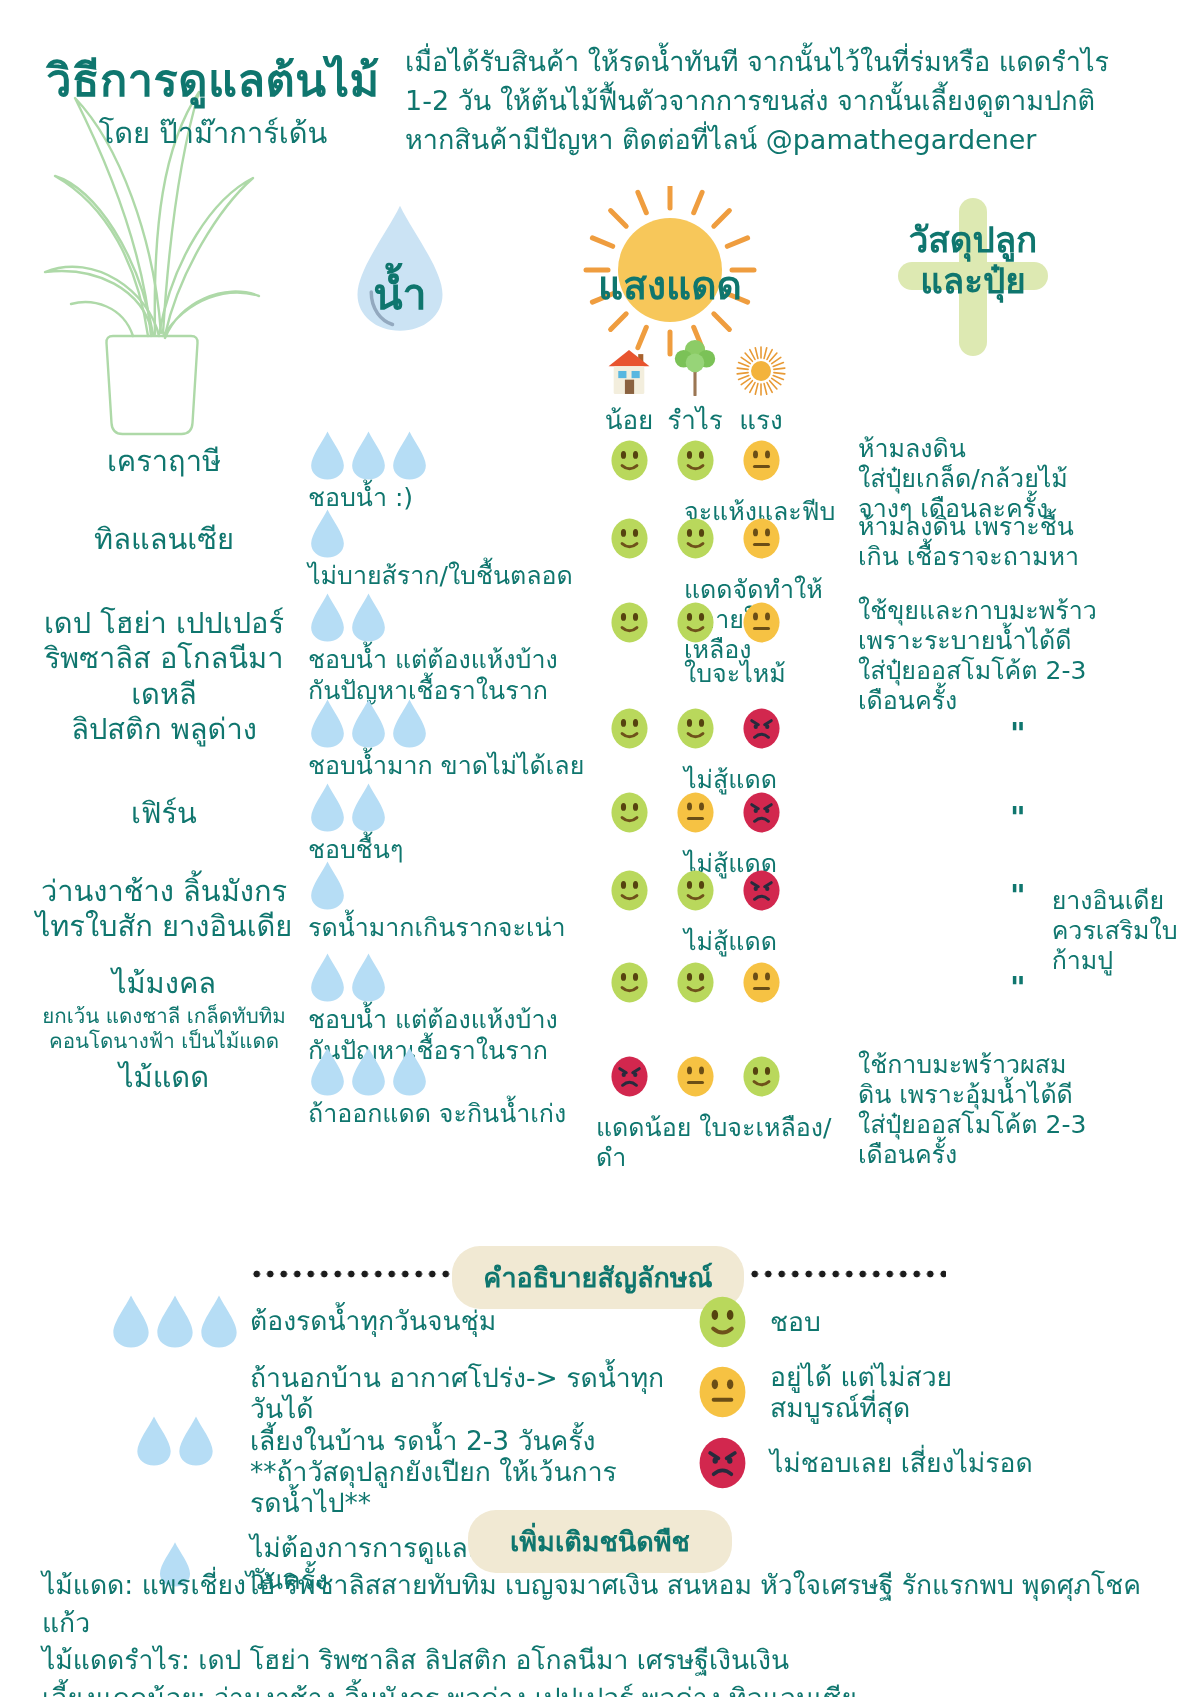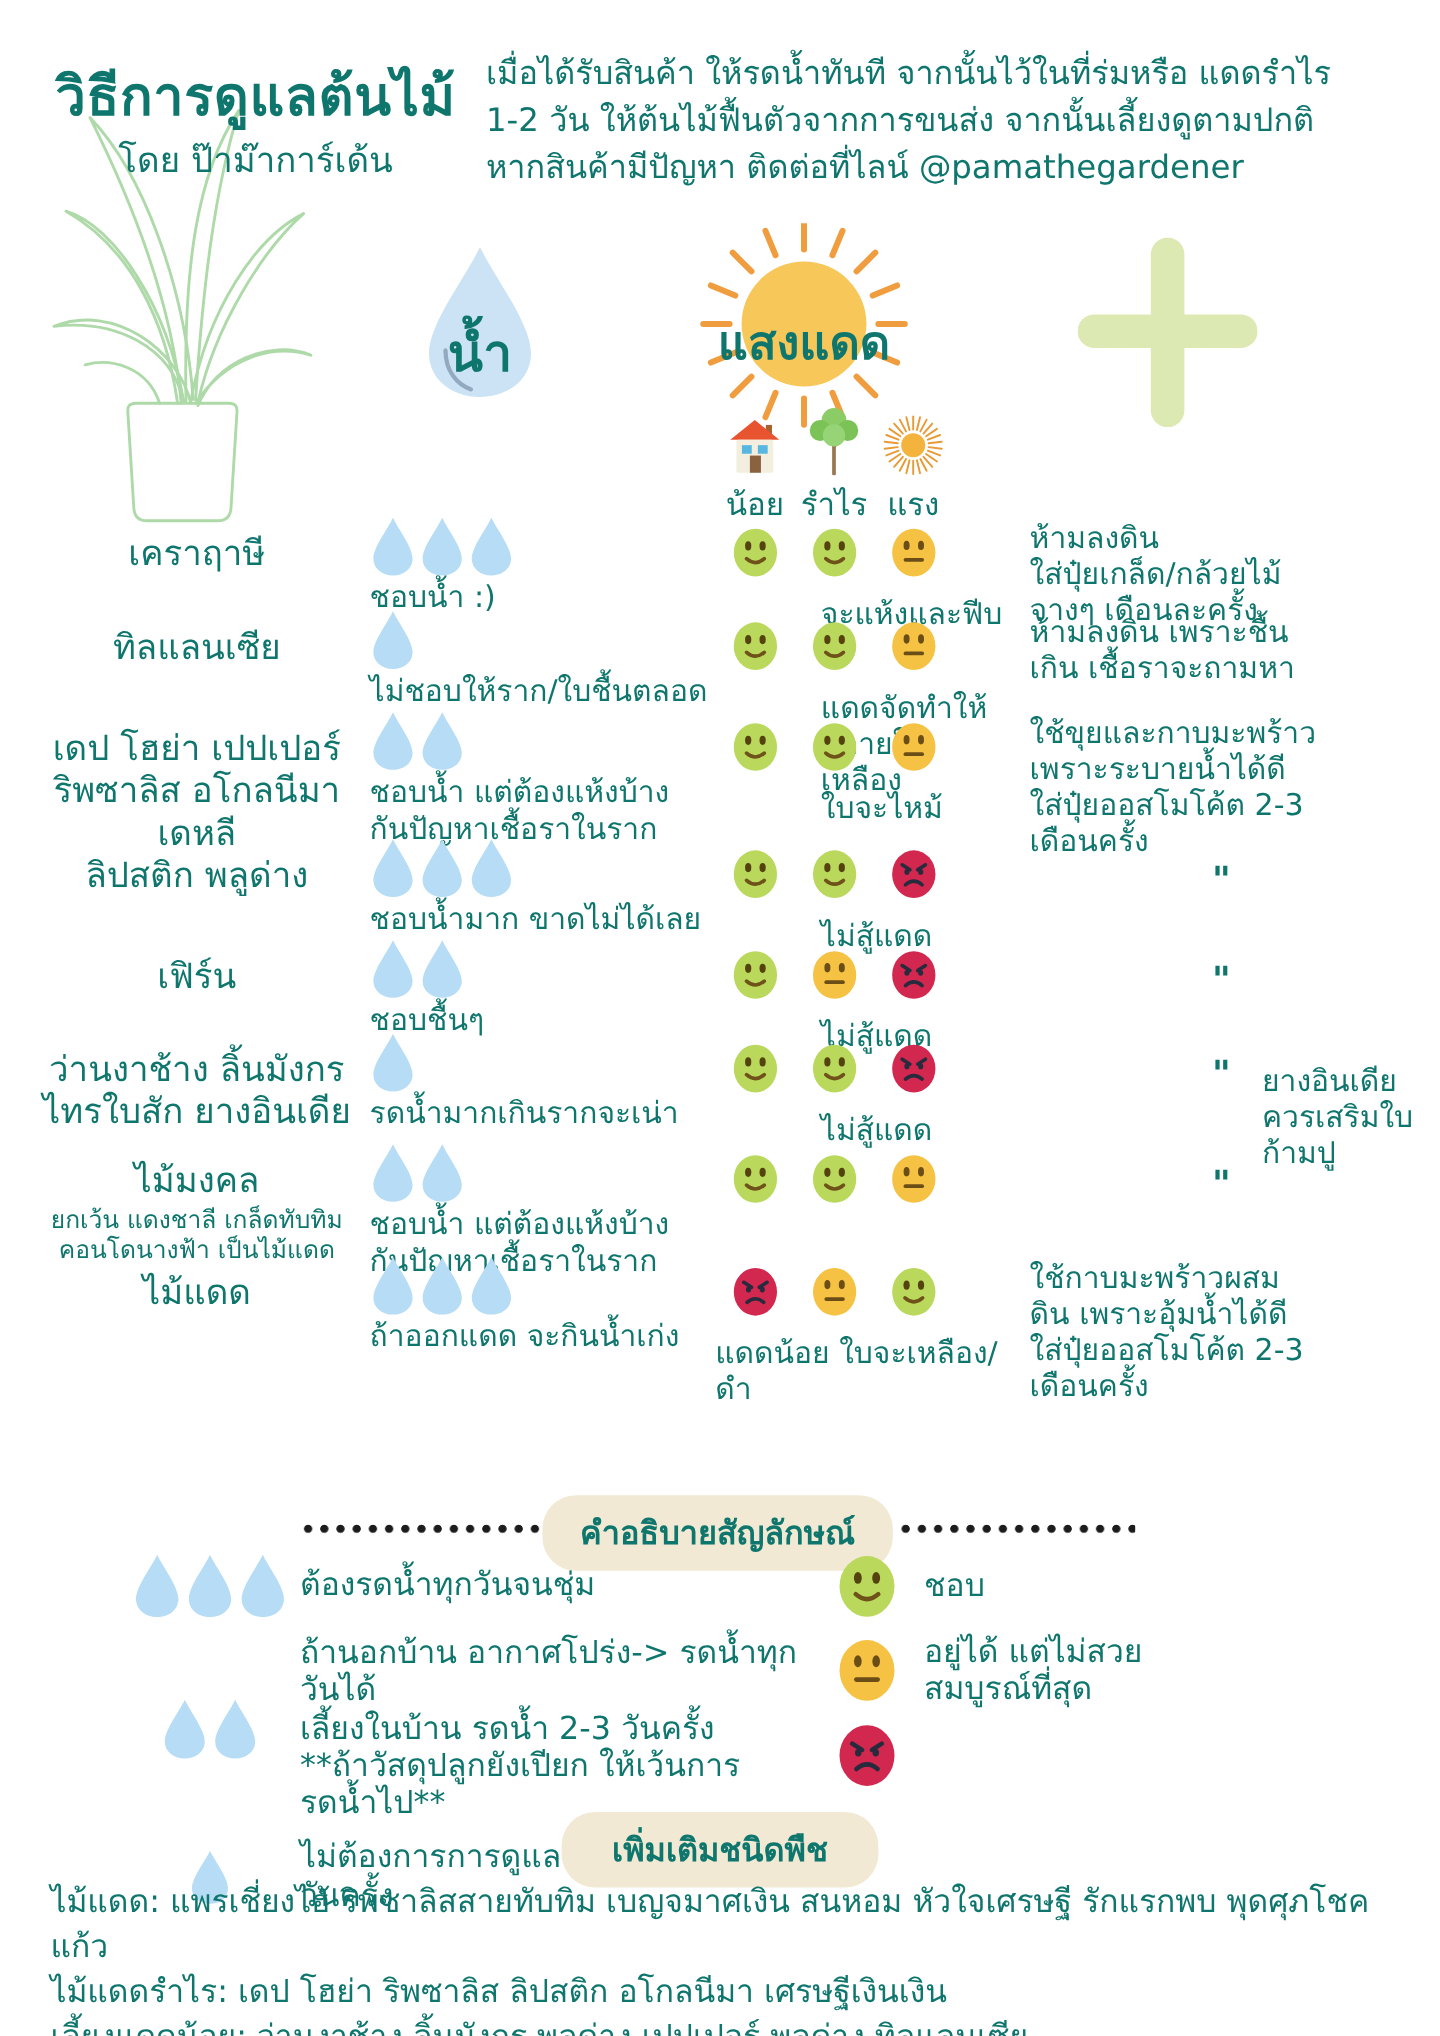--- a/index.html
+++ b/index.html
@@ -120,20 +120,22 @@
         <circle cx="95" cy="84" r="52" fill="#f7c75a"></circle>
       </svg>
     <div class="lbl">แสงแดด</div>
   </div>
 
   <div id="mat-hdr" class="abs">
     <svg class="plus" width="150" height="158" viewBox="0 0 150 158">
       <rect x="61" y="0" width="28" height="158" rx="14" fill="#dde9b2"></rect>
       <rect x="0" y="64" width="150" height="28" rx="14" fill="#dde9b2"></rect>
     </svg>
+    <div class="lbl pre">วัสดุปลูก
+และปุ๋ย</div>
   </div>
 
   <div id="sun-sub" class="abs">
     <div class="sub-slot">
       <div class="icon-box">
         <svg width="46" height="47" viewBox="0 0 44 46">
           <rect x="31" y="5" width="5" height="11" fill="#a8622e"></rect>
           <polygon points="22,1 42,17 2,17" fill="#e8542f"></polygon>
           <rect x="7" y="17" width="30" height="27" rx="1.5" fill="#f3eedd"></rect>
           <rect x="11.5" y="21.5" width="8" height="7" fill="#58b7e0"></rect>
@@ -247,21 +249,21 @@
       <div class="row" style="top: 506px;">
         <div class="cell-name">
       <div class="row-name pre">ทิลแลนเซีย</div>
         </div>
         <div class="cell-water">
       <div class="drops">
             <svg width="39" height="50" viewBox="0 0 40 52">
     <path d="M20 1.5 C15 12 3 27 3 37 C3 45.5 10.5 51.5 20 51.5 C29.5 51.5 37 45.5 37 37 C37 27 25 12 20 1.5 Z" fill="#b6ddf5"></path>
             </svg>
           </div>
-      <div class="water-note pre">ไม่ชอบให้ราก/ใบชื้นตลอด</div>
+      <div class="water-note pre">ไม่บายส้ราก/ใบชื้นตลอด</div>
         </div>
         <div class="cell-sun">
           <div class="sun-faces">
             <div class="sun-slot">
               <svg width="37" height="41" viewBox="0 0 40 44">
     <ellipse cx="20" cy="22" rx="19.5" ry="21.5" fill="#b9d85c"></ellipse>
     <ellipse cx="13.5" cy="16" rx="2.8" ry="4.2" fill="#55430f"></ellipse>
     <ellipse cx="26.5" cy="16" rx="2.8" ry="4.2" fill="#55430f"></ellipse>
     <path d="M12 27.5 Q20 34.5 28 27.5" fill="none" stroke="#6e521a" stroke-width="3.2" stroke-linecap="round"></path>
               </svg>
@@ -673,20 +675,21 @@
       <div class="lf-item">
         <div class="lf-face">
           <svg width="47" height="52" viewBox="0 0 40 44">
     <ellipse cx="20" cy="22" rx="19.5" ry="21.5" fill="#d2274e"></ellipse>
     <path d="M9.5 13.5 L16.5 18 M30.5 13.5 L23.5 18" fill="none" stroke="#272b3d" stroke-width="3.2" stroke-linecap="round"></path>
     <ellipse cx="13.8" cy="20" rx="2.3" ry="2.6" fill="#272b3d"></ellipse>
     <ellipse cx="26.2" cy="20" rx="2.3" ry="2.6" fill="#272b3d"></ellipse>
     <path d="M12.5 31.5 Q20 25 27.5 31.5" fill="none" stroke="#272b3d" stroke-width="3.2" stroke-linecap="round"></path>
           </svg>
         </div>
+    <div class="lf-text pre">ไม่ชอบเลย เสี่ยงไม่รอด</div>
       </div>
     </div>
 
   <div id="extra-pill" class="pill">เพิ่มเติมชนิดพืช</div>
   <div id="extra-lines" class="abs">
     <div>ไม้แดด: แพรเชี่ยงไฮ้ ริพซาลิสสายทับทิม เบญจมาศเงิน สนหอม หัวใจเศรษฐี รักแรกพบ พุดศุภโชค แก้ว</div>
     <div>ไม้แดดรำไร: เดป โฮย่า ริพซาลิส ลิปสติก อโกลนีมา เศรษฐีเงินเงิน</div>
     <div>เลี้ยงแดดน้อย: ว่านงาช้าง ลิ้นมังกร พลูด่าง เปปเปอร์ พลูด่าง ทิลแลนเซีย</div>
   </div>
 

